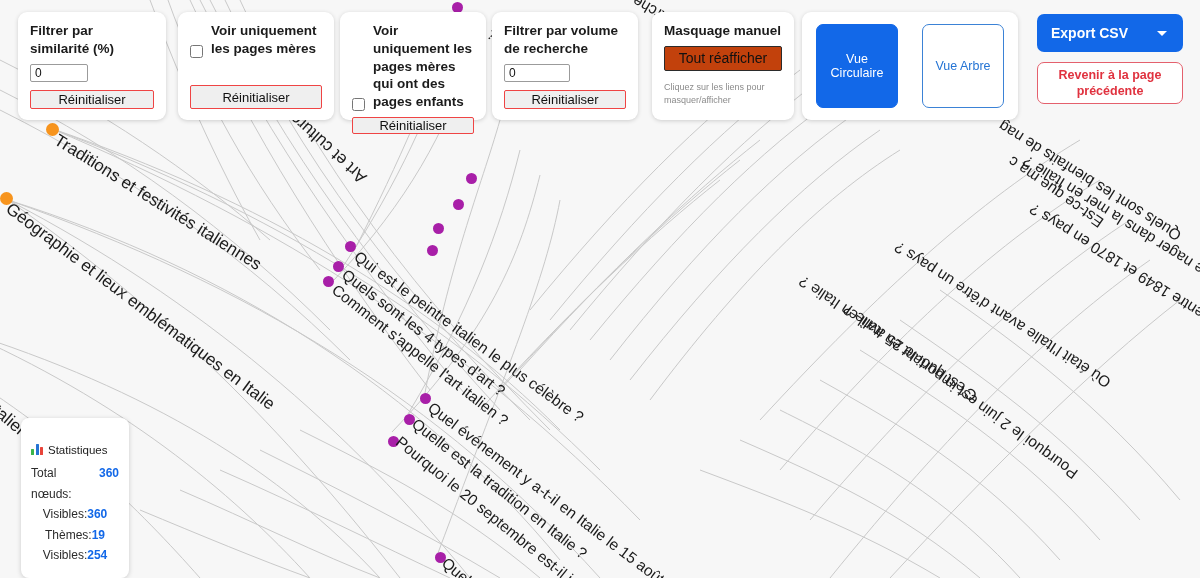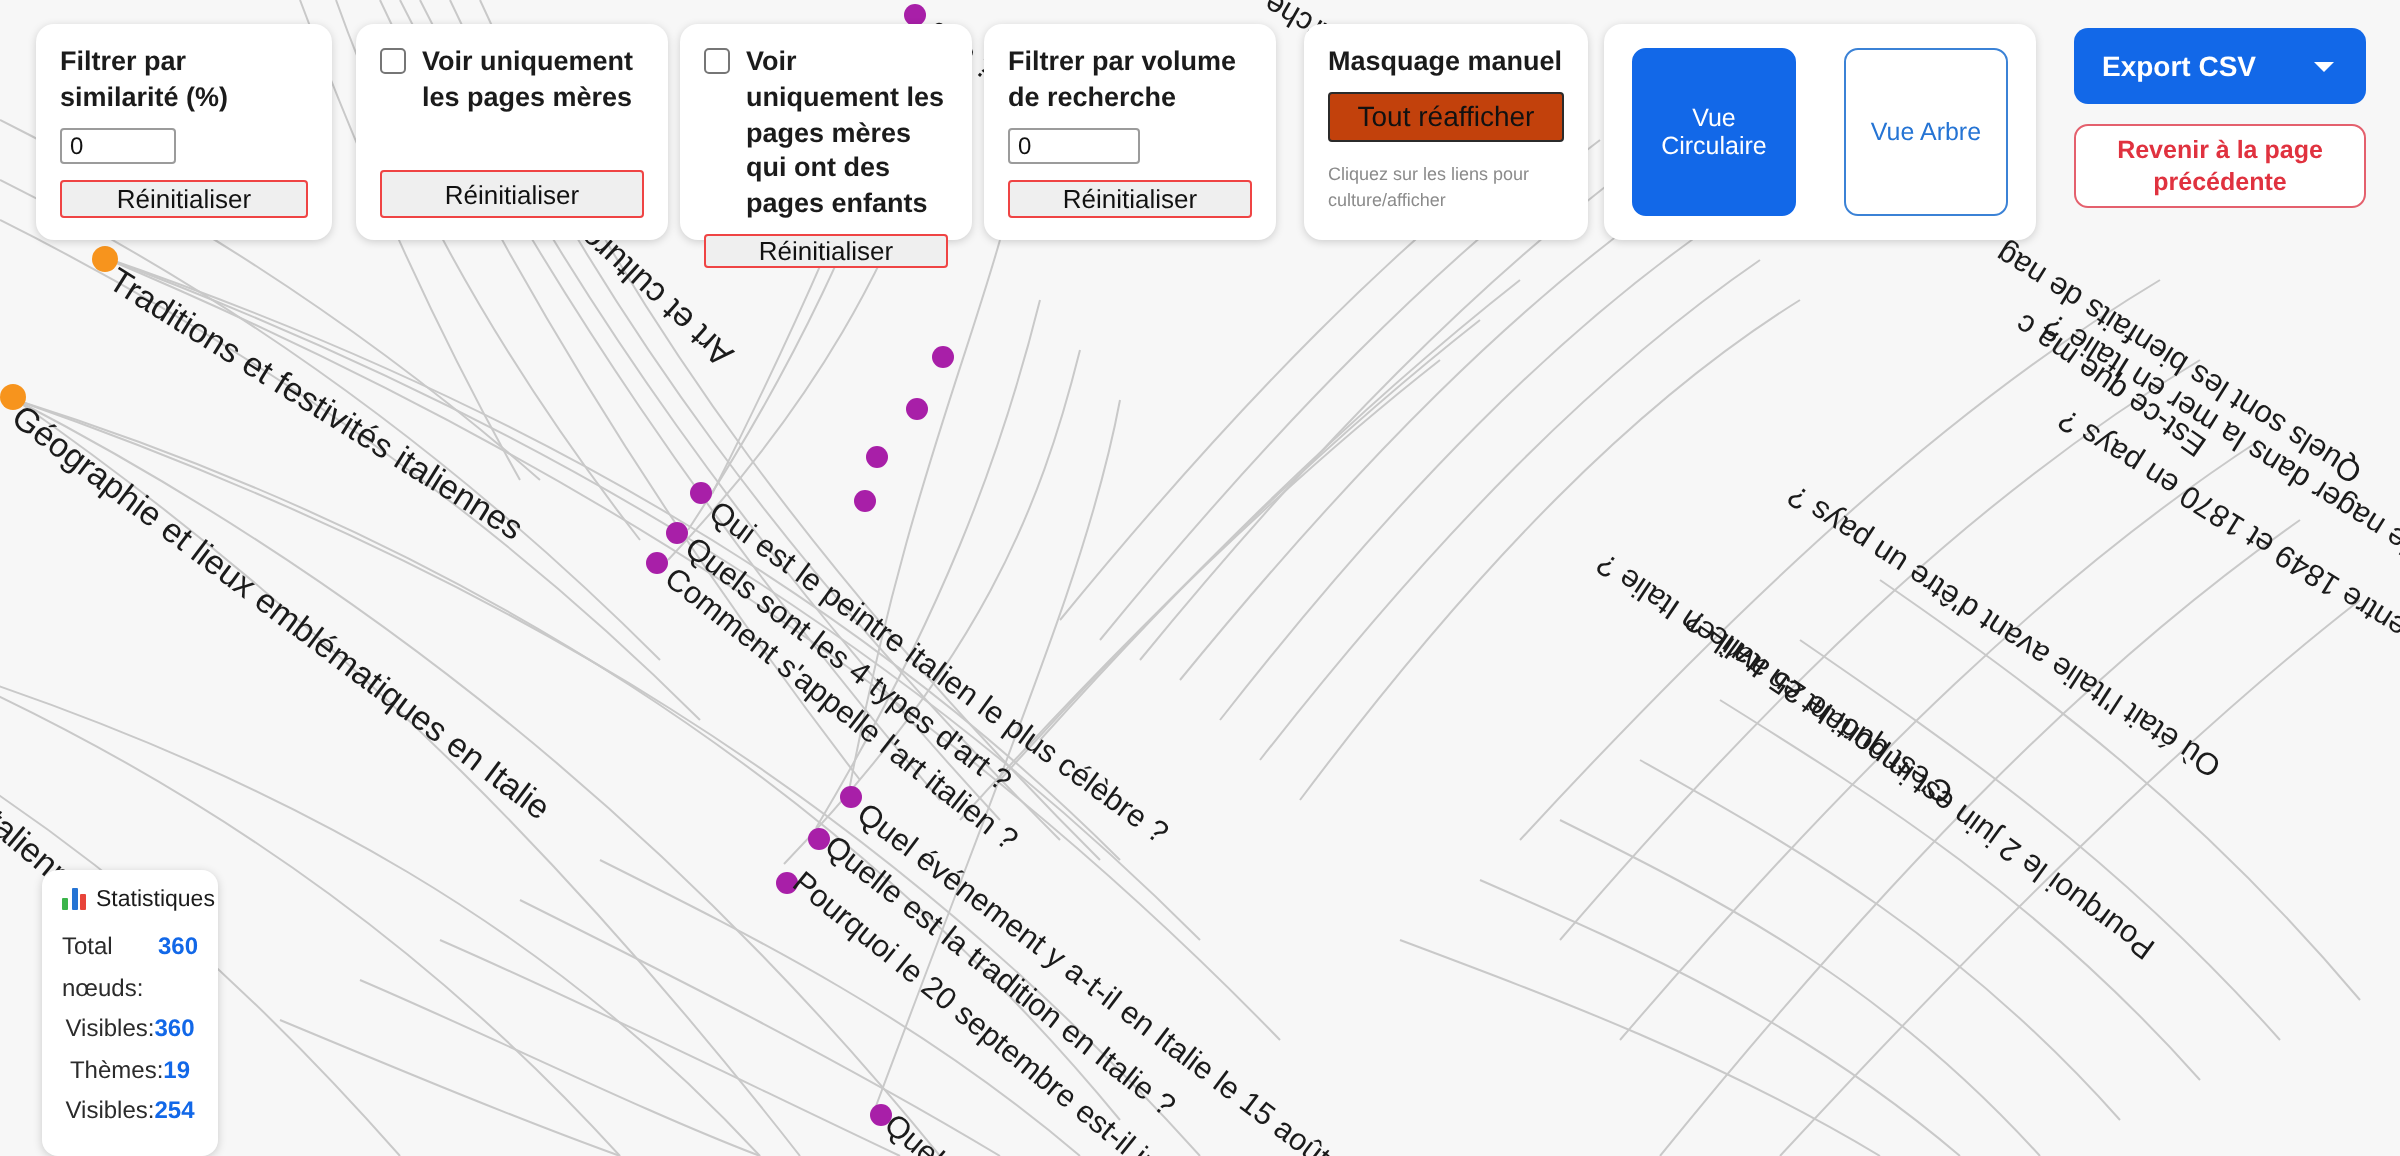--- a/index.html
+++ b/index.html
@@ -50,21 +50,21 @@
   }
   .panel-title {
     font-size: 13.5px;
     font-weight: bold;
     color: #1b1b1b;
     line-height: 1.32;
     margin-bottom: 6px;
   }
   .chk-row {
     display: flex;
-    align-items: flex-start;
+    align-items: flex-end;
     gap: 8px;
     margin-bottom: 6px;
   }
   .chk-row .panel-title { margin-bottom: 0; }
   input[type=checkbox] {
     width: 13px; height: 13px;
     margin: 2px 0 0 0;
     accent-color: #1268e8;
     flex: 0 0 auto;
   }
@@ -189,25 +189,25 @@
     width: 0; height: 0;
     border-left: 5px solid transparent;
     border-right: 5px solid transparent;
     border-top: 5px solid #fff;
   }
 
   
   #stats-card {
     position: absolute;
     left: 21px; bottom: 0px;
-    width: 88px;
+    width: 108px;
     background: #fff;
     border-radius: 8px;
     box-shadow: 0 1px 5px rgba(0,0,0,.18);
-    padding: 9px 10px 12px 10px;
+    padding: 26px 10px 12px 10px;
   }
   #stats-head {
     display: flex; align-items: center; gap: 5px;
     font-size: 11.5px;
     color: #1b1b1b;
     margin-bottom: 7px;
   }
   .bars { display: flex; align-items: flex-end; gap: 1.5px; height: 11px; }
   .bars i { display: block; width: 3px; border-radius: .5px; }
   .bars i:nth-child(1){ height: 6px;  background:#3bb44a; }
@@ -352,21 +352,21 @@
 
   <div class="panel" id="panel-volume">
     <div class="panel-title">Filtrer par volume de recherche</div>
     <input class="num-input wide" type="text" value="0" style="">
     <button class="btn-reset">Réinitialiser</button>
   </div>
 
   <div class="panel" id="panel-manual">
     <div class="panel-title">Masquage manuel</div>
     <button class="btn-reveal">Tout réafficher</button>
-    <div class="hint">Cliquez sur les liens pour culture/afficher</div>
+    <div class="hint">Cliquez sur les liens pour masquer/afficher</div>
   </div>
 
   <div class="panel" id="panel-views">
     <button class="view-btn active">Vue Circulaire</button>
     <button class="view-btn inactive">Vue Arbre</button>
   </div>
 
   <div id="actions">
     <button id="btn-export">
       <span>Export CSV</span>

